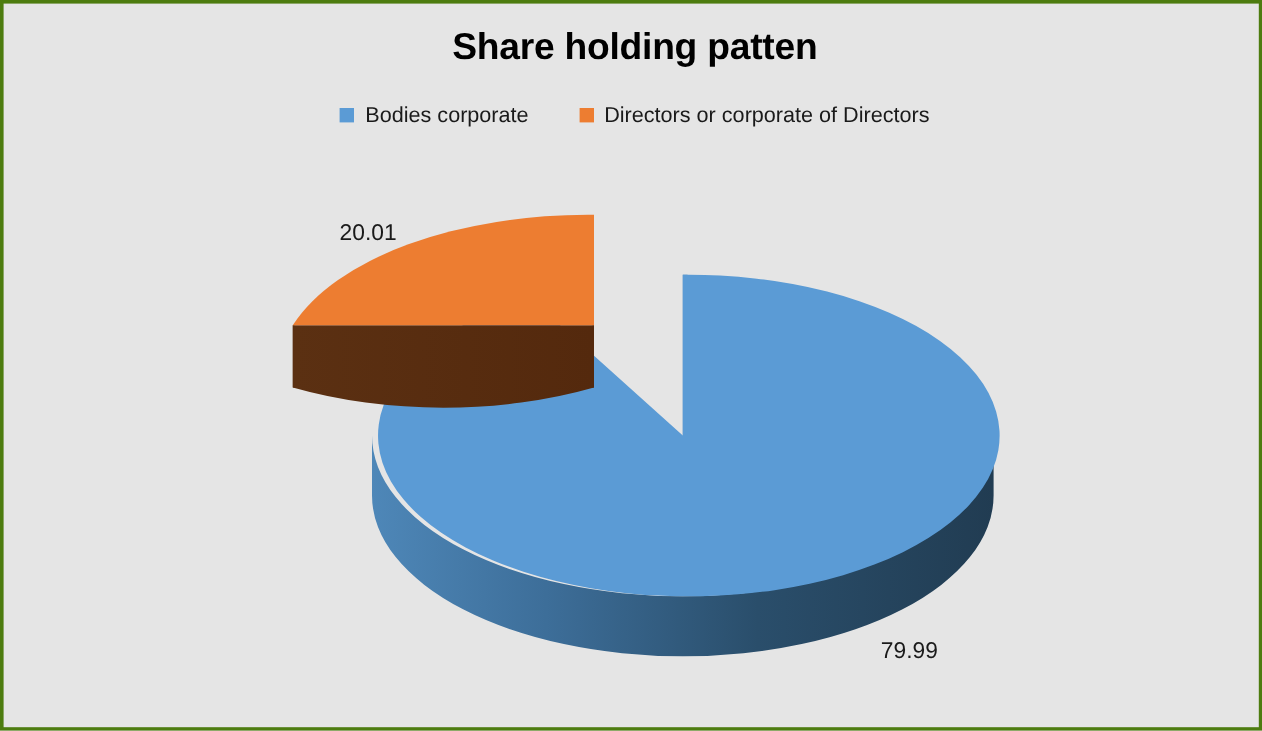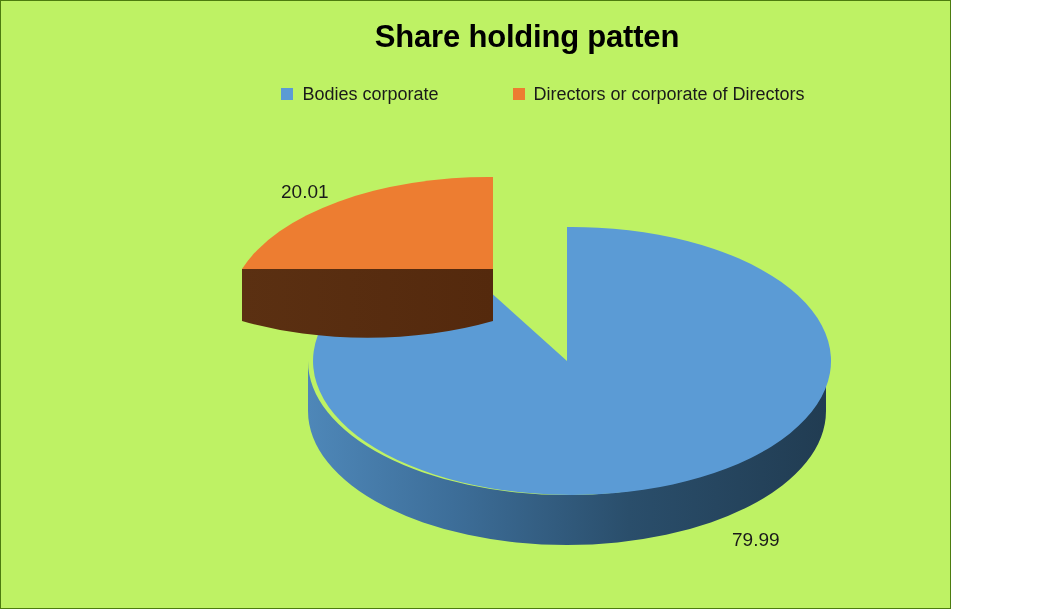--- a/index.html
+++ b/index.html
@@ -5,25 +5,25 @@
   html, body {
     margin: 0;
     padding: 0;
     background: #ffffff;
   }
   body {
     font-family: "Liberation Sans", sans-serif;
   }
   #chart-frame {
     position: relative;
-    width: 951px;
+    width: 1052px;
     height: 609px;
     box-sizing: border-box;
-    border: 1px solid #4d7c0f;
-    background: #bef264;
+    border: 3px solid #4d7c0f;
+    background: #e5e5e5;
     overflow: hidden;
   }
   #chart-title {
     position: absolute;
     top: 18px;
     left: 0;
     width: 1052px;
     text-align: center;
     font-size: 31px;
     font-weight: bold;
@@ -38,21 +38,20 @@
     width: 1052px;
     display: flex;
     justify-content: center;
     align-items: center;
     gap: 42px;
   }
   .legend-entry {
     display: flex;
     align-items: center;
     gap: 9px;
-    margin-left: 32px;
   }
   .legend-swatch {
     width: 12px;
     height: 12px;
     flex: 0 0 auto;
     display: block;
   }
   .legend-text {
     font-size: 18px;
     color: #1a1a1a;

